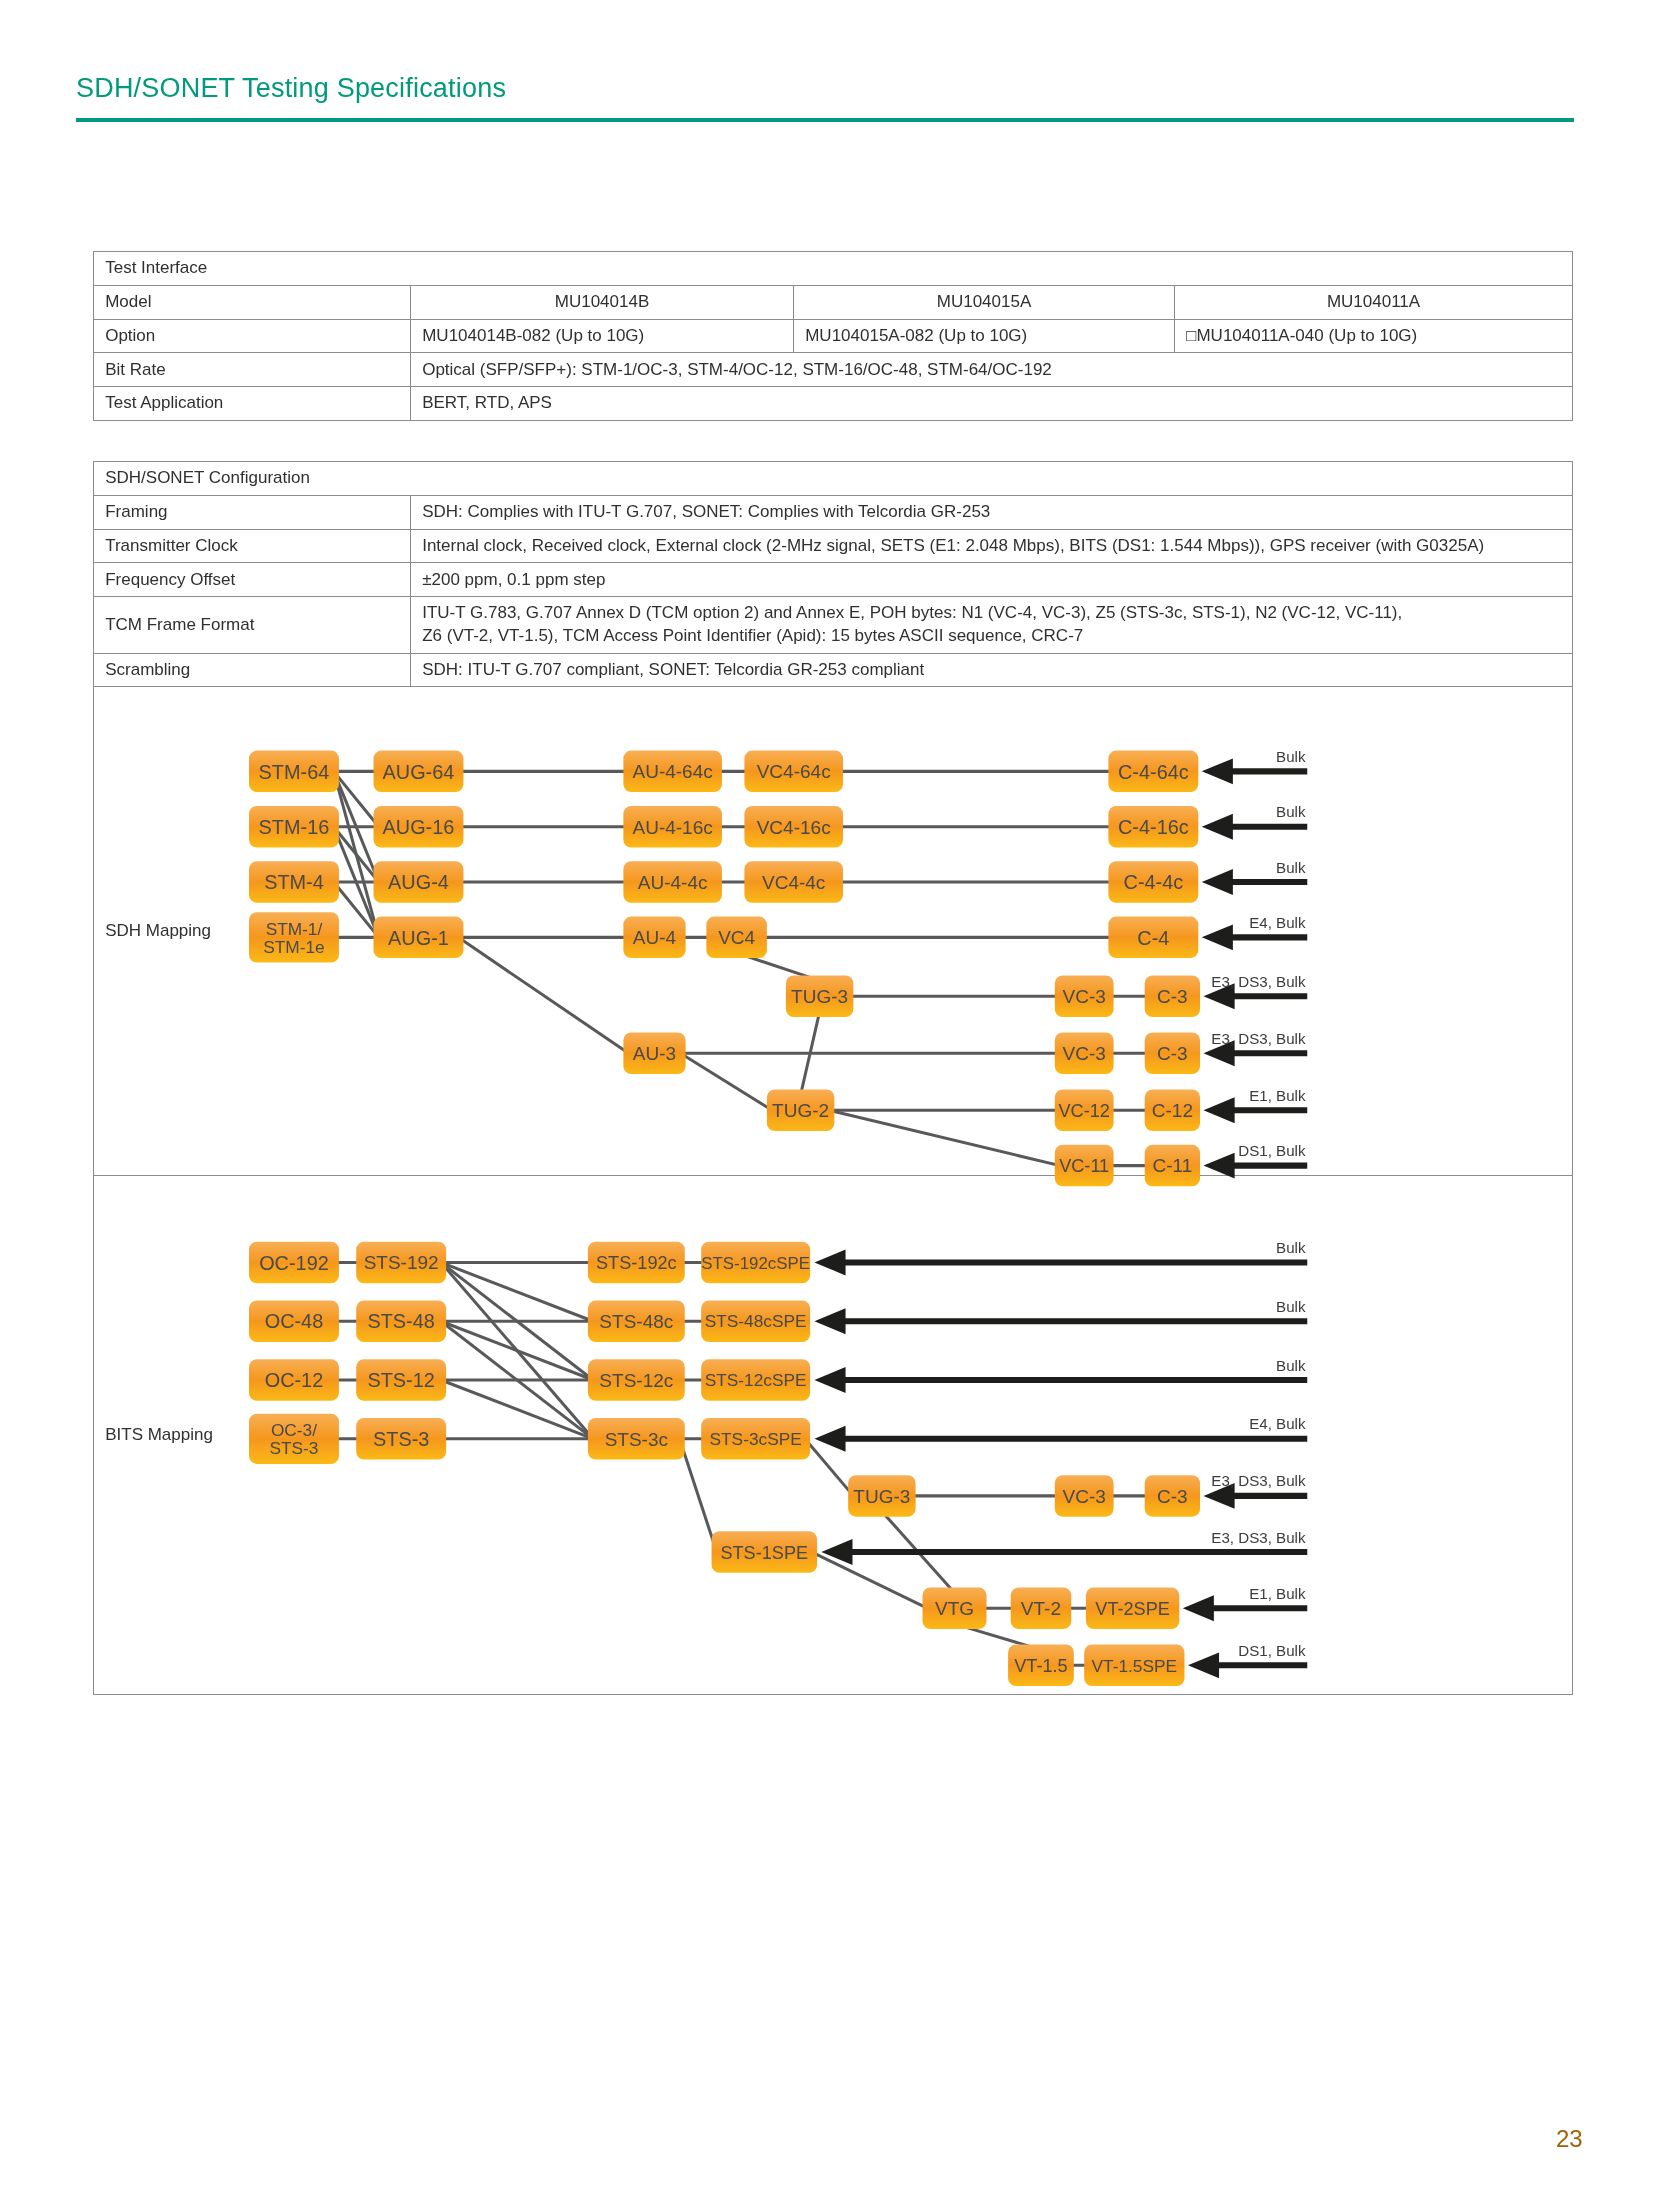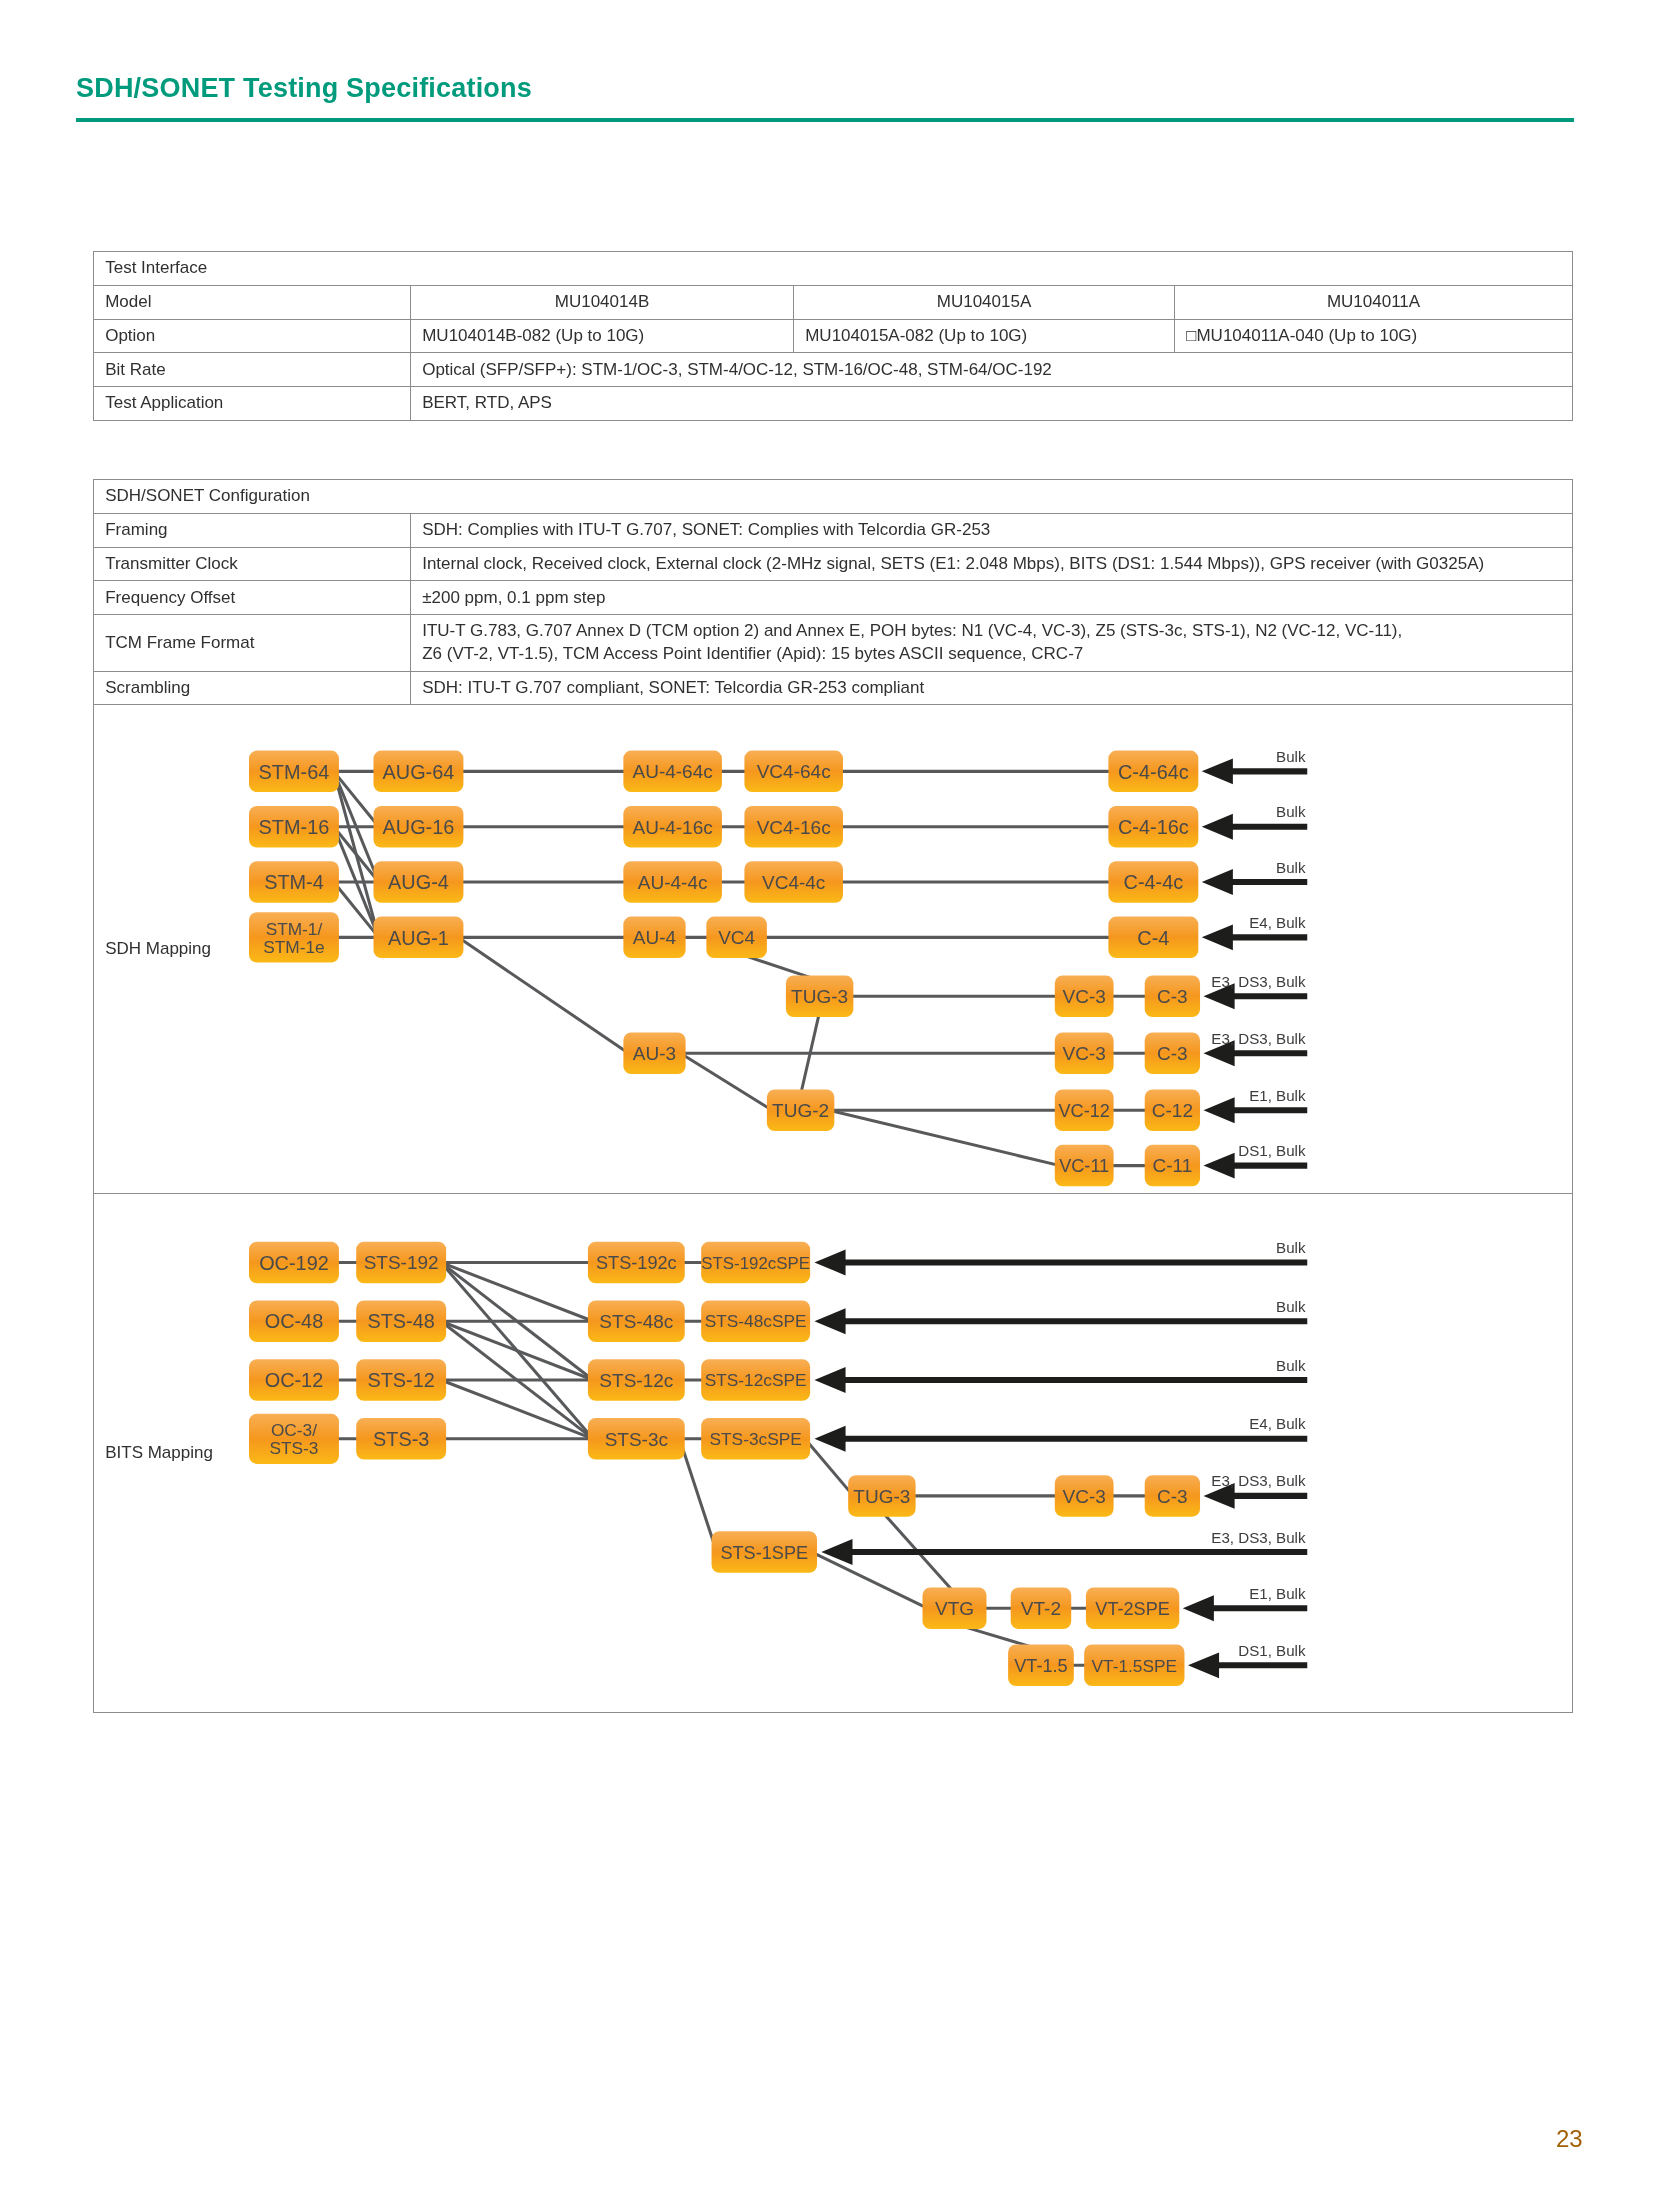--- a/index.html
+++ b/index.html
@@ -1,26 +1,26 @@
 <!DOCTYPE html>
 <html style="--accent: #009B7C; --arrow: #1d1d1b; --edge: #58595b; --node-text: #4a4a4a;font-size:14px"><head>
 <meta charset="utf-8">
 <style>
   html,body{margin:0;padding:0;background:#fff;}
   .page{position:relative;width:1660px;height:2205px;background:#ffffff;
         font-family:"Liberation Sans",sans-serif;color:#303030;overflow:hidden;}
-  .page-title{position:absolute;left:76px;top:73px;margin:0;font-size:27px;font-weight:bold;
+  .page-title{position:absolute;left:76px;top:73px;margin:0;font-size:27px;font-weight:normal;
         color:var(--accent,#009B7C);letter-spacing:0.2px;}
   .title-rule{position:absolute;left:76px;top:118px;width:1498px;height:3.5px;background:var(--accent,#009B7C);}
   table.spec{position:absolute;left:93px;width:1480px;border-collapse:collapse;table-layout:fixed;
         font-size:17px;border:1.7px solid #6a6a6a;background:#fff;z-index:1;}
   table.spec td{border:1.3px solid #8c8c8c;padding:5.2px 11.2px;vertical-align:middle;line-height:1.32;}
   table.spec tr.hdr td{border-bottom-width:1.7px;}
   .t1{top:251px;border-radius:32px;}
-  .t2{top:479px;border-radius:23px;}
+  .t2{top:461px;border-radius:23px;}
   .center{text-align:center;}
   .pre{white-space:pre-line;}
   td.map-cell{vertical-align:top;padding:7.8px 0 0 12px;}
   #diagram-svg{position:absolute;left:0;top:0;z-index:3;pointer-events:none;}
   .edge{stroke:var(--edge,#58595b);stroke-width:3.5;fill:none;}
   .arrow-line{stroke:var(--arrow,#1d1d1b);stroke-width:7;}
   .arrow-head{fill:var(--arrow,#1d1d1b);stroke:none;}
   .arrow-label{font-size:17.5px;fill:#3c3c3c;text-anchor:end;font-family:"Liberation Sans",sans-serif;}
   .node-label{fill:var(--node-text,#4a4a4a);text-anchor:middle;font-family:"Liberation Sans",sans-serif;}
   .page-number{position:absolute;left:1556px;top:2125px;font-size:24px;color:#a16207;}

